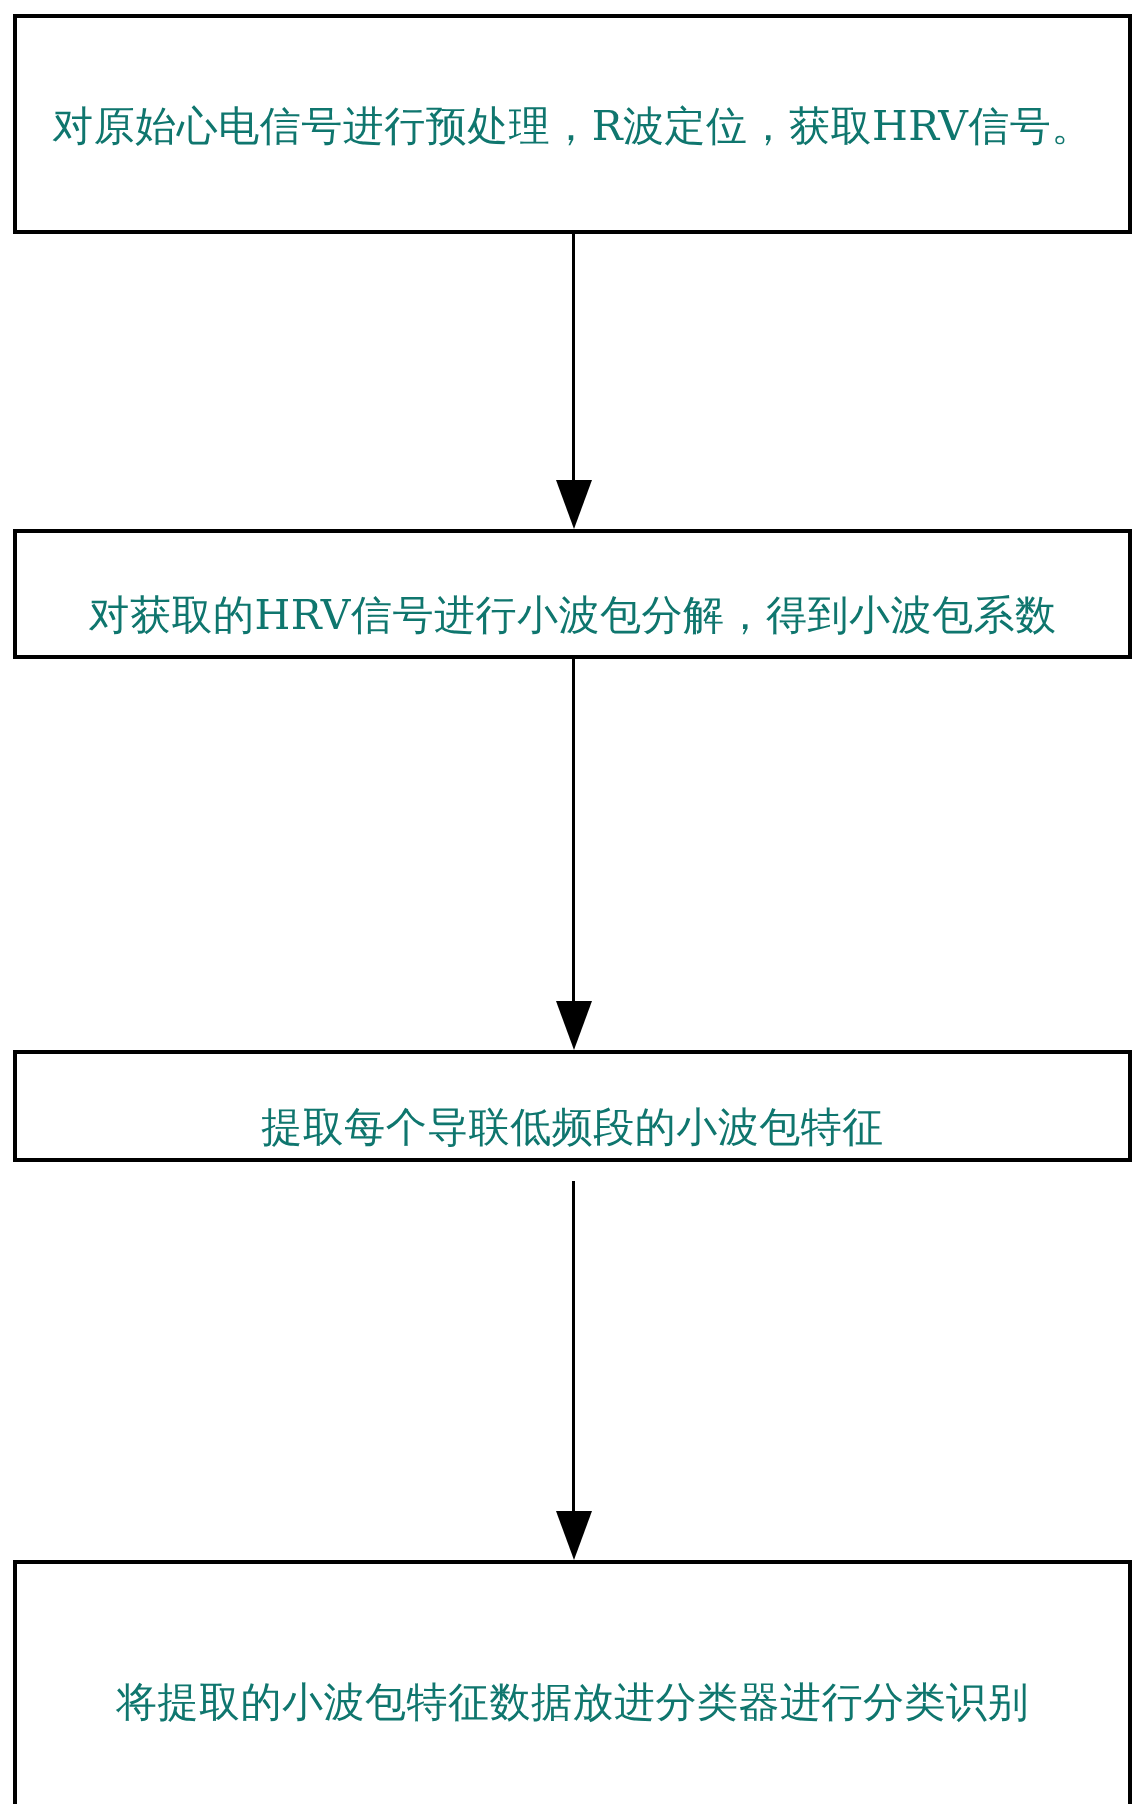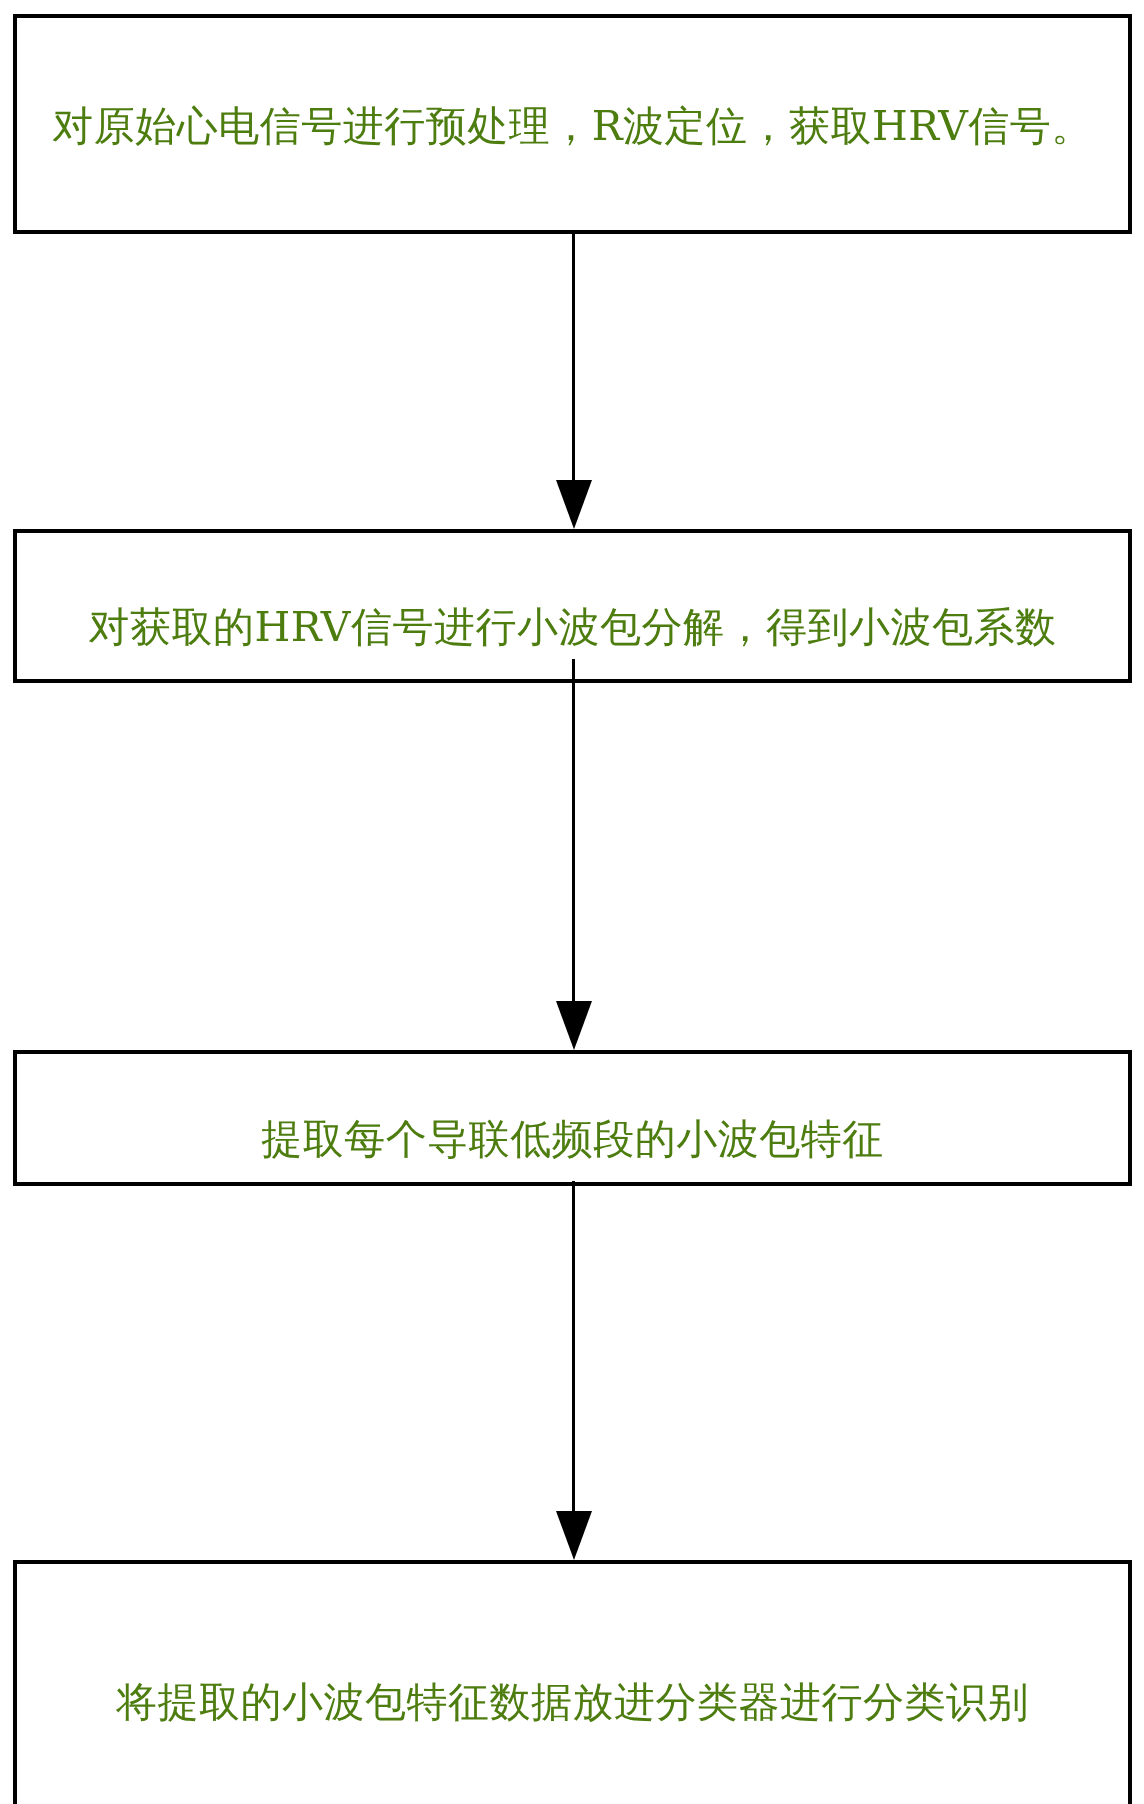--- a/index.html
+++ b/index.html
@@ -25,31 +25,31 @@
     border: 4px solid #000000;
     background: #ffffff;
     display: flex;
     align-items: center;
     justify-content: center;
   }
   .flow-box-label {
     font-family: "DejaVu Serif", "Liberation Serif", serif;
     font-size: 41px;
     line-height: 1.25;
-    color: #4d7c0f;
+    color: #0f766e;
     letter-spacing: 0.5px;
     white-space: nowrap;
     text-align: right;
     font-weight: 400;
   }
   #box-1 { top: 14px;   height: 220px; }
   #box-1 .flow-box-label { padding-top: 6px; }
-  #box-2 { top: 529px;  height: 154px; }
+  #box-2 { top: 529px;  height: 130px; }
   #box-2 .flow-box-label { padding-top: 44px; }
-  #box-3 { top: 1050px; height: 136px; }
+  #box-3 { top: 1050px; height: 112px; }
   #box-3 .flow-box-label { padding-top: 44px; }
   #box-4 { top: 1560px; height: 276px; }
   #box-4 .flow-box-label { padding-top: 10px; }
 
   .connector {
     position: absolute;
     left: 0;
     width: 1144px;
   }
   .connector-line {

